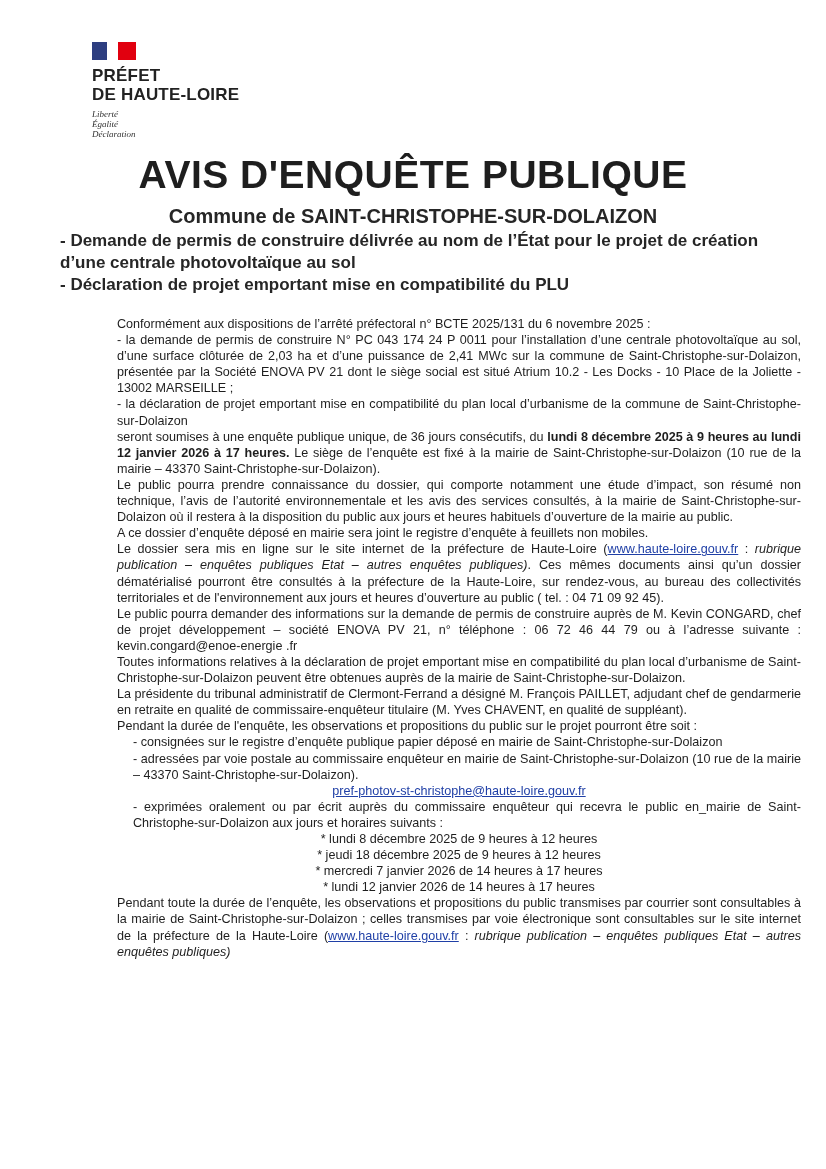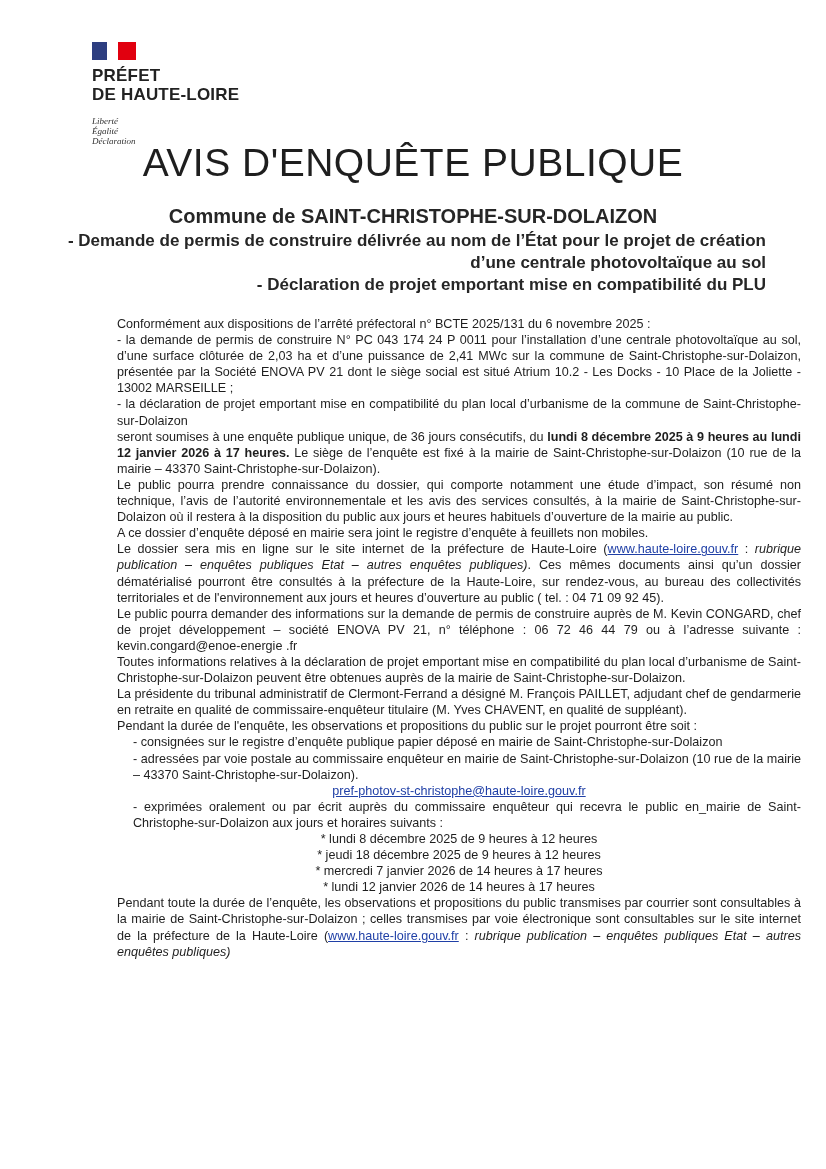--- a/index.html
+++ b/index.html
@@ -6,31 +6,31 @@
   body {
     width: 826px; height: 1169px; background: #ffffff; position: relative; overflow: hidden;
     font-family: "Liberation Sans", "DejaVu Sans", sans-serif; color: #1e1e1e;
   }
   .logo { position: absolute; left: 92px; top: 42px; }
   .flag { display: flex; width: 44px; height: 18px; }
   .flag .b { width: 15px; background: #2d3e80; }
   .flag .w { width: 11px; background: #ffffff; position: relative; }
   .flag .r { width: 18px; background: #e1000f; }
   .prefet { margin-top: 6px; font-weight: bold; font-size: 17px; line-height: 19px; letter-spacing: 0.2px; color: #222; }
-  .motto { margin-top: 12px; font-family: "Liberation Serif", serif; font-style: italic; font-size: 9px; line-height: 10px; color: #333; }
+  .motto { margin-top: 5px; font-family: "Liberation Serif", serif; font-style: italic; font-size: 9px; line-height: 10px; color: #333; }
   .title {
-    position: absolute; left: 0; width: 826px; top: 140px; text-align: center;
-    font-weight: normal; font-size: 39px; line-height: 46px; letter-spacing: 0.5px; color: #1e1e1e;
+    position: absolute; left: 0; width: 826px; top: 152px; text-align: center;
+    font-weight: bold; font-size: 39px; line-height: 46px; letter-spacing: 0.5px; color: #1e1e1e;
   }
   .commune {
     position: absolute; left: 0; width: 826px; top: 203px; text-align: center;
     font-weight: bold; font-size: 20px; line-height: 26px; color: #262626;
   }
   .subtitles {
-    position: absolute; left: 60px; width: 706px; top: 230px; text-align: right;
+    position: absolute; left: 60px; width: 706px; top: 230px; text-align: left;
     font-weight: bold; font-size: 17px; line-height: 22px; color: #262626;
   }
   .body {
     position: absolute; left: 85px; width: 684px; top: 316px;
     font-size: 12.6px; line-height: 16.1px; color: #1e1e1e; margin-left: 32px;
   }
   .body p { margin: 0; text-align: justify; }
   .body .ind { padding-left: 16px; }
   .body .center { text-align: center; }
   a.link { color: #1f3fa6; text-decoration: underline; }

